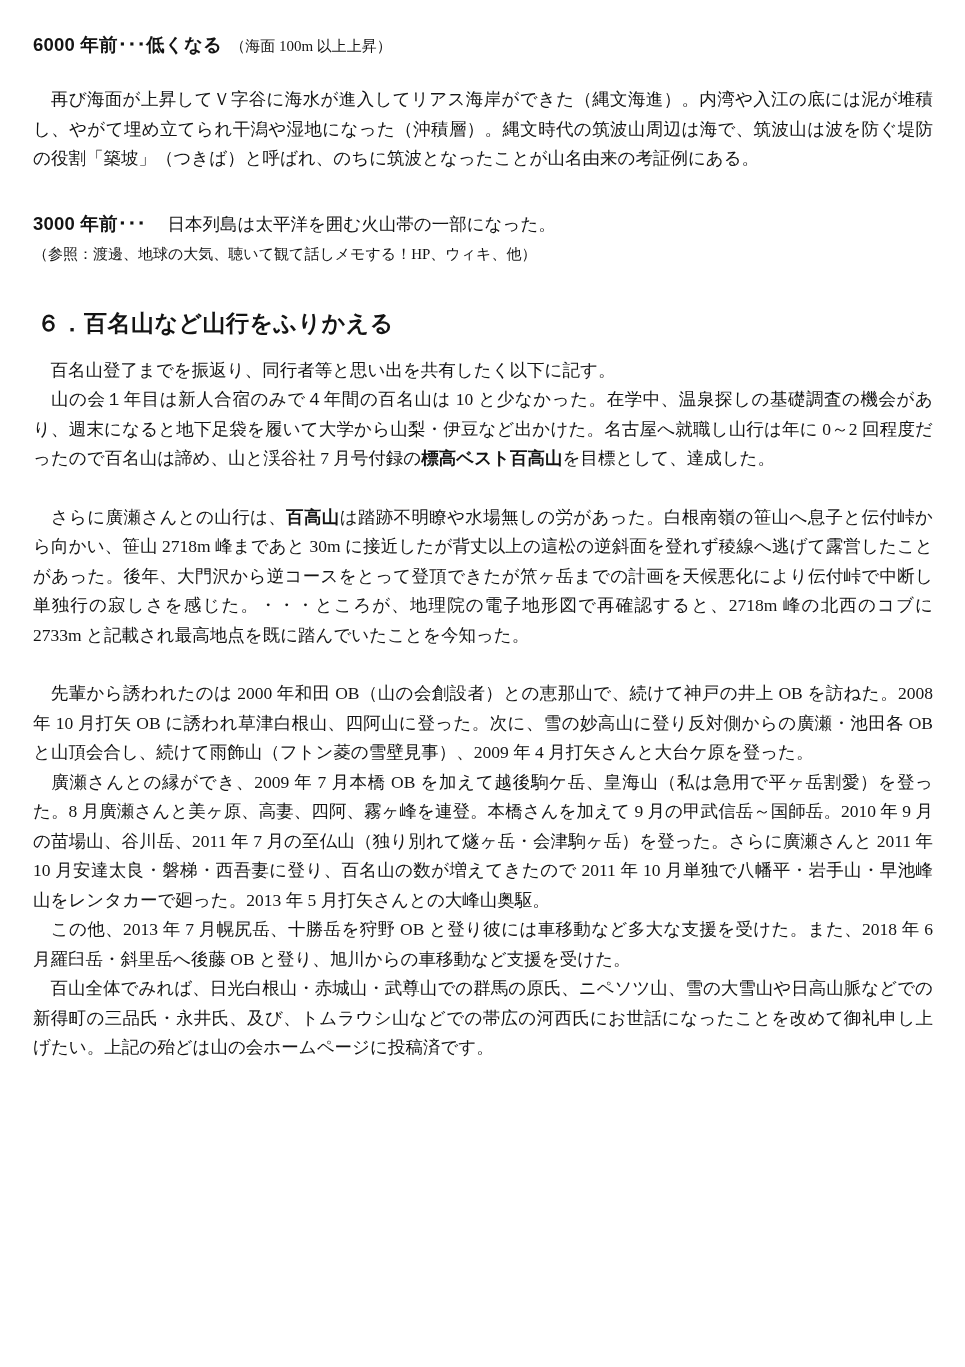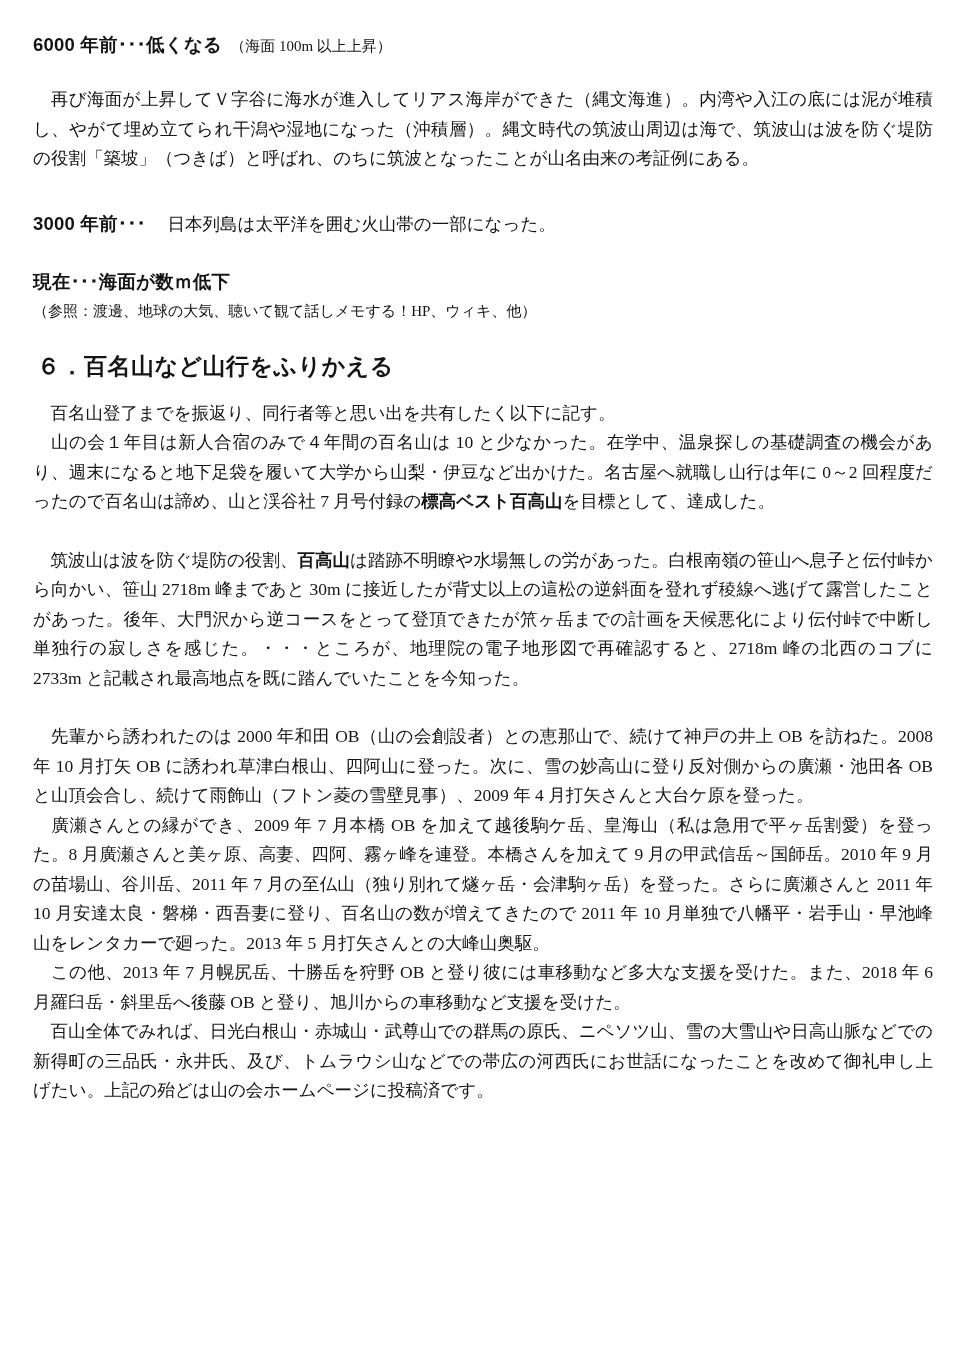--- a/index.html
+++ b/index.html
@@ -56,21 +56,21 @@
     font-size: 15px;
     line-height: 29px;
     text-align: left;
     padding-right: 26px;
   }
   .section-title {
     font-family: "Liberation Sans", "DejaVu Sans", sans-serif;
     font-weight: 700;
     font-size: 23px;
     line-height: 28px;
-    margin: 26px 0 19px 4px;
+    margin: 40px 0 19px 4px;
     letter-spacing: 0.5px;
   }
   .gap-before { margin-top: 29px; }
   .run-bold {
     font-family: "Liberation Sans", "DejaVu Sans", sans-serif;
     font-weight: 700;
   }
 </style>
 </head>
 <body>
@@ -81,26 +81,25 @@
     <span class="subheading">6000 年前･･･低くなる</span>
     <span class="heading-note">（海面 100m 以上上昇）</span>
   </div>
   <p class="body-text mt-para">　再び海面が上昇してＶ字谷に海水が進入してリアス海岸ができた（縄文海進）。内湾や入江の底には泥が堆積し、やがて埋め立てられ干潟や湿地になった（沖積層）。縄文時代の筑波山周辺は海で、筑波山は波を防ぐ堤防の役割「築坡」（つきば）と呼ばれ、のちに筑波となったことが山名由来の考証例にある。</p>
 
   <div class="heading-line line-3000">
     <span class="subheading">3000 年前･･･</span>
     <span class="body-inline">　日本列島は太平洋を囲む火山帯の一部になった。</span>
   </div>
 
-  <div class="subheading now-heading">現在･･･海面が数ｍ低下</div>
   <div class="reference">（参照：渡邊、地球の大気、聴いて観て話しメモする！HP、ウィキ、他）</div>
 
   <h2 class="section-title">６．百名山など山行をふりかえる</h2>
 
   <p class="body-text"><span>　百名山登了までを振返り、同行者等と思い出を共有したく以下に記す。</span></p>
   <p class="body-text"><span>　山の会１年目は新人合宿のみで４年間の百名山は 10 と少なかった。在学中、温泉探しの基礎調査の機会があり、週末になると地下足袋を履いて大学から山梨・伊豆など出かけた。名古屋へ就職し山行は年に 0～2 回程度だったので百名山は諦め、山と渓谷社 7 月号付録の</span><span class="run-bold">標高ベスト百高山</span><span>を目標として、達成した。</span></p>
-  <p class="body-text gap-before"><span>　筑波山は波を防ぐ堤防の役割、</span><span class="run-bold">百高山</span><span>は踏跡不明瞭や水場無しの労があった。白根南嶺の笹山へ息子と伝付峠から向かい、笹山 2718m 峰まであと 30m に接近したが背丈以上の這松の逆斜面を登れず稜線へ逃げて露営したことがあった。後年、大門沢から逆コースをとって登頂できたが笊ヶ岳までの計画を天候悪化により伝付峠で中断し単独行の寂しさを感じた。・・・ところが、地理院の電子地形図で再確認すると、2718m 峰の北西のコブに 2733m と記載され最高地点を既に踏んでいたことを今知った。</span></p>
+  <p class="body-text gap-before"><span>　さらに廣瀬さんとの山行は、</span><span class="run-bold">百高山</span><span>は踏跡不明瞭や水場無しの労があった。白根南嶺の笹山へ息子と伝付峠から向かい、笹山 2718m 峰まであと 30m に接近したが背丈以上の這松の逆斜面を登れず稜線へ逃げて露営したことがあった。後年、大門沢から逆コースをとって登頂できたが笊ヶ岳までの計画を天候悪化により伝付峠で中断し単独行の寂しさを感じた。・・・ところが、地理院の電子地形図で再確認すると、2718m 峰の北西のコブに 2733m と記載され最高地点を既に踏んでいたことを今知った。</span></p>
   <p class="body-text gap-before"><span>　先輩から誘われたのは 2000 年和田 OB（山の会創設者）との恵那山で、続けて神戸の井上 OB を訪ねた。2008 年 10 月打矢 OB に誘われ草津白根山、四阿山に登った。次に、雪の妙高山に登り反対側からの廣瀬・池田各 OB と山頂会合し、続けて雨飾山（フトン菱の雪壁見事）、2009 年 4 月打矢さんと大台ケ原を登った。</span></p>
   <p class="body-text"><span>　廣瀬さんとの縁ができ、2009 年 7 月本橋 OB を加えて越後駒ケ岳、皇海山（私は急用で平ヶ岳割愛）を登った。8 月廣瀬さんと美ヶ原、高妻、四阿、霧ヶ峰を連登。本橋さんを加えて 9 月の甲武信岳～国師岳。2010 年 9 月の苗場山、谷川岳、2011 年 7 月の至仏山（独り別れて燧ヶ岳・会津駒ヶ岳）を登った。さらに廣瀬さんと 2011 年 10 月安達太良・磐梯・西吾妻に登り、百名山の数が増えてきたので 2011 年 10 月単独で八幡平・岩手山・早池峰山をレンタカーで廻った。2013 年 5 月打矢さんとの大峰山奥駆。</span></p>
   <p class="body-text"><span>　この他、2013 年 7 月幌尻岳、十勝岳を狩野 OB と登り彼には車移動など多大な支援を受けた。また、2018 年 6 月羅臼岳・斜里岳へ後藤 OB と登り、旭川からの車移動など支援を受けた。</span></p>
   <p class="body-text"><span>　百山全体でみれば、日光白根山・赤城山・武尊山での群馬の原氏、ニペソツ山、雪の大雪山や日高山脈などでの新得町の三品氏・永井氏、及び、トムラウシ山などでの帯広の河西氏にお世話になったことを改めて御礼申し上げたい。上記の殆どは山の会ホームページに投稿済です。</span></p>
 
 </div>
 
 </body></html>

